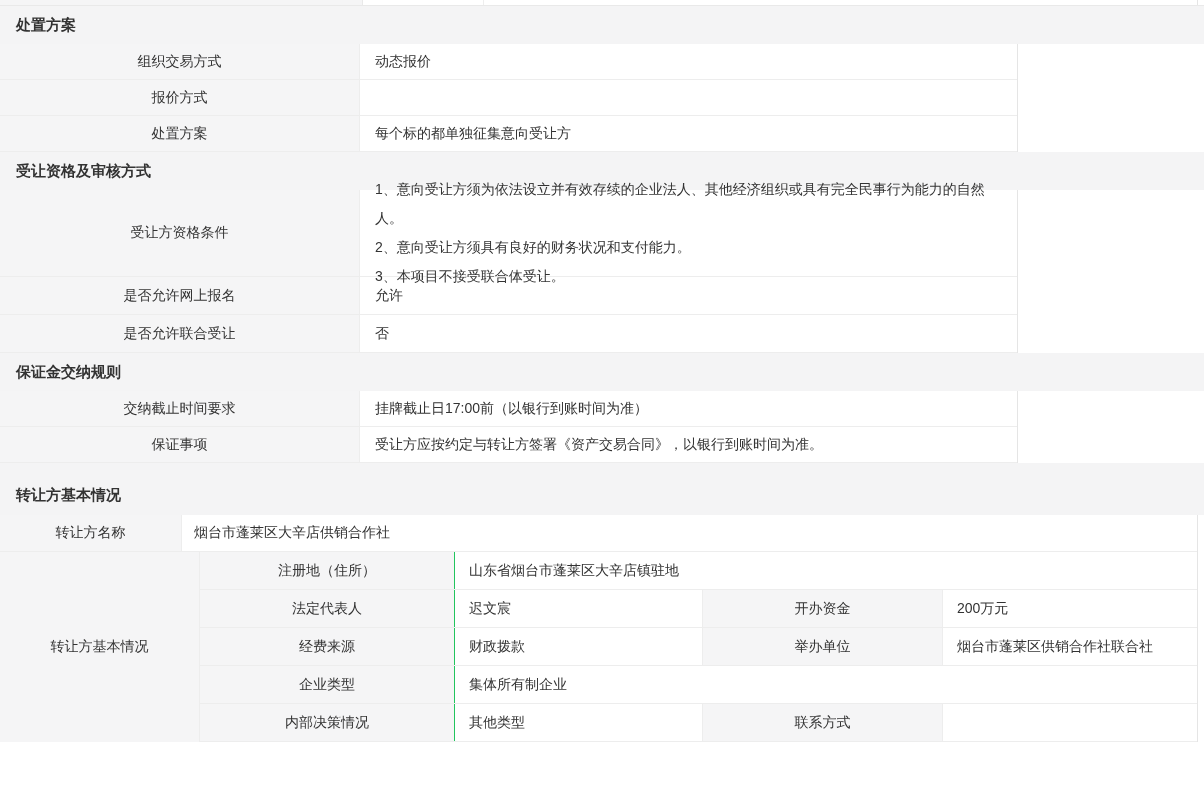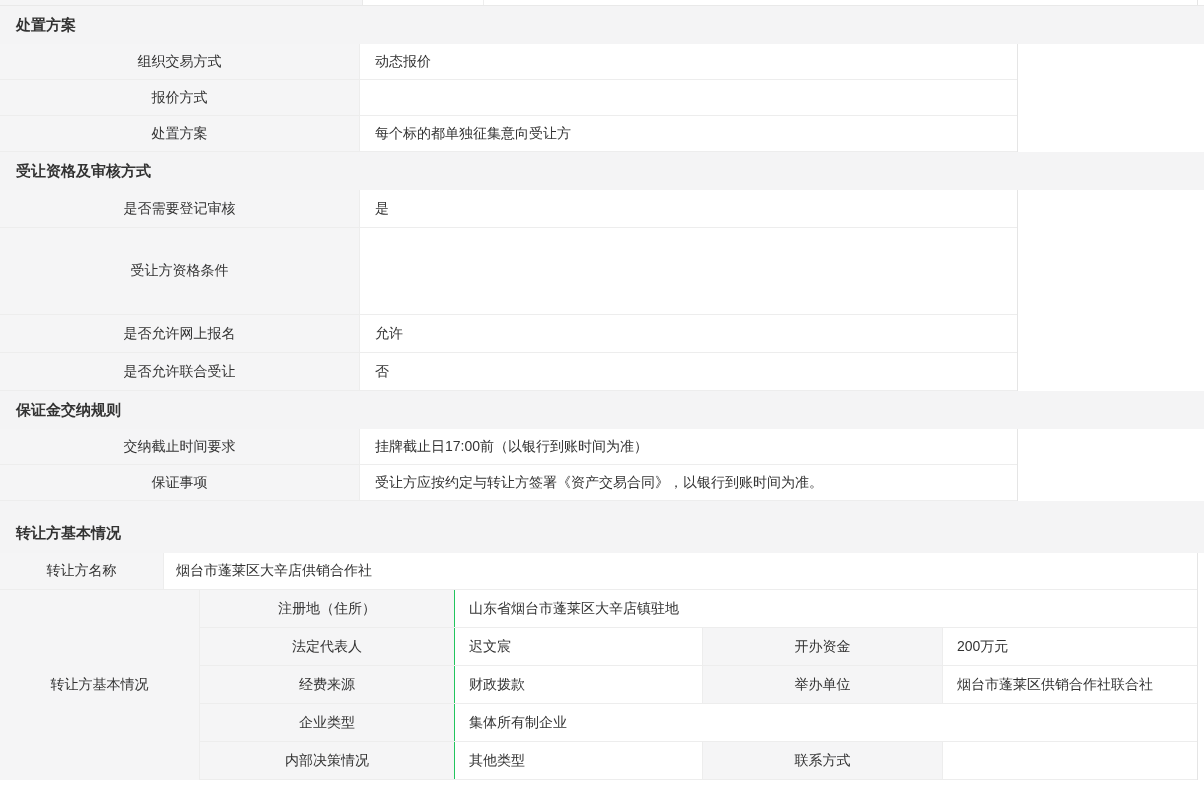--- a/index.html
+++ b/index.html
@@ -49,21 +49,21 @@
     color: #333;
   }
   .val { flex: 1; display: flex; align-items: center; padding: 0 15px; }
   .val.multi { flex-direction: column; align-items: flex-start; justify-content: center; }
   .val.multi p { line-height: 29px; }
 
   
   .t4 { width: 1198px; border-right: 1px solid #e5e5e5; background: #fff; }
   .t4-name-row { display: flex; height: 37px; border-bottom: 1px solid #ededed; }
   .t4-name-lab {
-    width: 164px; background: #f5f5f6; border-right: 1px solid #ededed;
+    width: 182px; background: #f5f5f6; border-right: 1px solid #ededed;
     display: flex; align-items: center; justify-content: center;
   }
   .t4-name-val { flex: 1; display: flex; align-items: center; padding: 0 12px; }
   .t4-body { display: flex; }
   .t4-outer {
     width: 200px; background: #f5f5f6; border-right: 1px solid #ededed;
     display: flex; align-items: center; justify-content: center; text-align: center;
   }
   .t4-rows { flex: 1; }
   .t4-row { display: flex; height: 38px; border-bottom: 1px solid #ededed; background: #fff; }
@@ -99,26 +99,27 @@
     <div class="val"></div>
   </div>
   <div class="row h36">
     <div class="lab">处置方案</div>
     <div class="val">每个标的都单独征集意向受让方</div>
   </div>
 </div>
 
 <div class="band">受让资格及审核方式</div>
 <div class="tbl">
-  <div class="row h38">
-    <div class="lab">是否需要登记审核</div>
-    <div class="val">是</div>
-  </div>
   <div class="row h87">
     <div class="lab">受让方资格条件</div>
+    <div class="val multi">
+      <p>1、意向受让方须为依法设立并有效存续的企业法人、其他经济组织或具有完全民事行为能力的自然人。</p>
+      <p>2、意向受让方须具有良好的财务状况和支付能力。</p>
+      <p>3、本项目不接受联合体受让。</p>
+    </div>
   </div>
   <div class="row h38">
     <div class="lab">是否允许网上报名</div>
     <div class="val">允许</div>
   </div>
   <div class="row h38">
     <div class="lab">是否允许联合受让</div>
     <div class="val">否</div>
   </div>
 </div>

